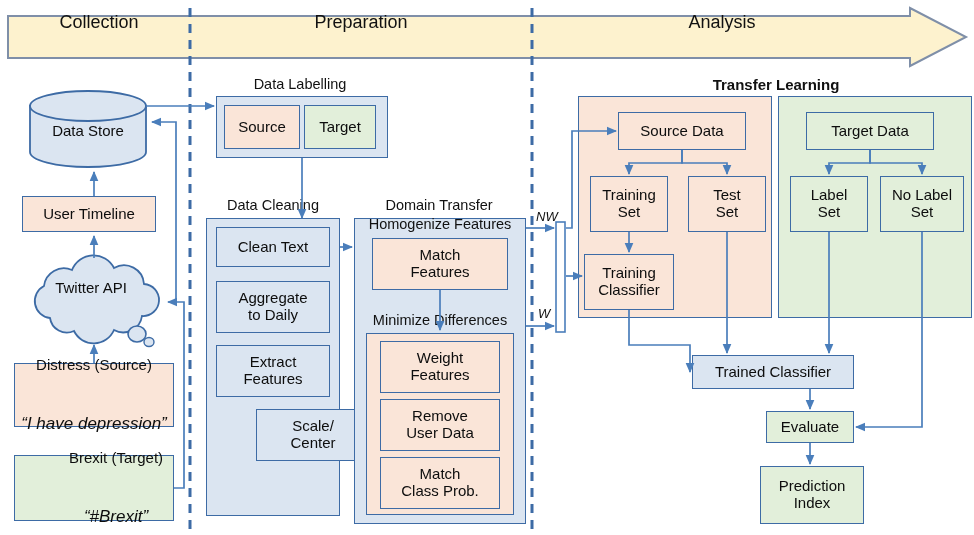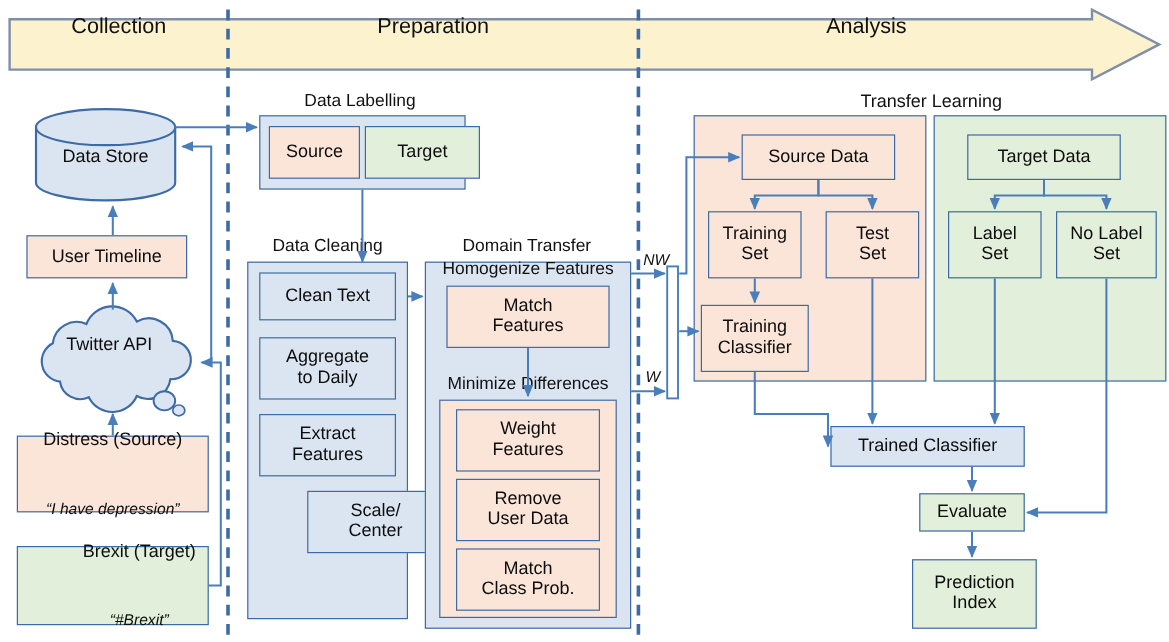--- a/index.html
+++ b/index.html
@@ -12,21 +12,21 @@
   .blue{background:#dbe5f1;}
   .peach{background:#fae5d8;}
   .green{background:#e2efda;}
   .plain{background:transparent;border:none;}
   .panel{position:absolute;box-sizing:border-box;border:1.6px solid #3d6ba5;}
   .panel.blue{background:#dbe5f1;}
   .panel.peach{background:#fae5d8;}
   .panel.green{background:#e2efda;}
   .grouplabel{position:absolute;font-size:14.5px;color:#111;text-align:center;white-space:nowrap;}
   .f15{font-size:15px;}
-  .ital{font-style:italic;font-size:13px;}
+  .ital{font-style:italic;font-size:17px;}
   .two-line{display:flex;flex-direction:column;align-items:center;justify-content:center;gap:41px;}
 
   
   #bannerwrap{position:absolute;left:0;top:6px;width:974px;height:62px;}
   .bannertext{position:absolute;top:16px;transform:translateY(-50%);font-size:18px;color:#111;text-align:center;}
 
   
   svg.ov{position:absolute;left:0;top:0;width:974px;height:535px;pointer-events:none;overflow:visible;}
   .wlabel{position:absolute;font-style:italic;font-size:13px;color:#111;}
 </style>
@@ -72,21 +72,21 @@
   </div>
 
   <div class="node green two-line" style="left:14px;top:455px;width:160px;height:66px;padding-left:44px;">
     <span class="f15">Brexit (Target)</span>
     <span class="ital">“#Brexit”</span>
   </div>
 
   <div class="grouplabel" style="left:212px;top:76px;width:176px;">Data Labelling</div>
   <div class="panel blue" style="left:216px;top:96px;width:172px;height:62px;"></div>
   <div class="node peach f15" style="left:224px;top:105px;width:76px;height:44px;">Source</div>
-  <div class="node green f15" style="left:304px;top:105px;width:96px;height:44px;">Target</div>
+  <div class="node green f15" style="left:304px;top:105px;width:72px;height:44px;">Target</div>
 
   <div class="grouplabel" style="left:206px;top:197px;width:134px;">Data Cleaning</div>
   <div class="panel blue" style="left:206px;top:218px;width:134px;height:298px;"></div>
   <div class="node blue f15" style="left:216px;top:227px;width:114px;height:40px;">Clean Text</div>
   <div class="node blue f15" style="left:216px;top:281px;width:114px;height:52px;white-space:pre-line;">Aggregate
 to Daily</div>
   <div class="node blue f15" style="left:216px;top:345px;width:114px;height:52px;white-space:pre-line;">Extract
 Features</div>
   <div class="node blue f15" style="left:216px;top:409px;width:114px;height:52px;white-space:pre-line;margin-left:40px;">Scale/
 Center</div>
@@ -107,21 +107,21 @@
   <div class="node peach f15" style="left:380px;top:457px;width:120px;height:52px;white-space:pre-line;">Match
 Class Prob.</div>
 
   <div class="wlabel" style="left:536px;top:209px;">NW</div>
   <div class="wlabel" style="left:538px;top:306px;">W</div>
 
   <svg class="ov">
     <rect x="556" y="222" width="9" height="110" fill="#ffffff" stroke="#4a7ebb" stroke-width="1.6"></rect>
   </svg>
 
-  <div class="grouplabel" style="left:578px;top:76px;width:396px;font-size:15px;">Transfer Learning</div>
+  <div class="grouplabel" style="left:578px;top:76px;width:396px;font-size:15px;font-weight:bold;">Transfer Learning</div>
 
   <div class="panel peach" style="left:578px;top:96px;width:194px;height:222px;"></div>
   <div class="node peach f15" style="left:618px;top:112px;width:128px;height:38px;">Source Data</div>
   <div class="node peach f15" style="left:590px;top:176px;width:78px;height:56px;white-space:pre-line;">Training
 Set</div>
   <div class="node peach f15" style="left:688px;top:176px;width:78px;height:56px;white-space:pre-line;">Test
 Set</div>
   <div class="node peach f15" style="left:584px;top:254px;width:90px;height:56px;white-space:pre-line;">Training
 Classifier</div>
 

